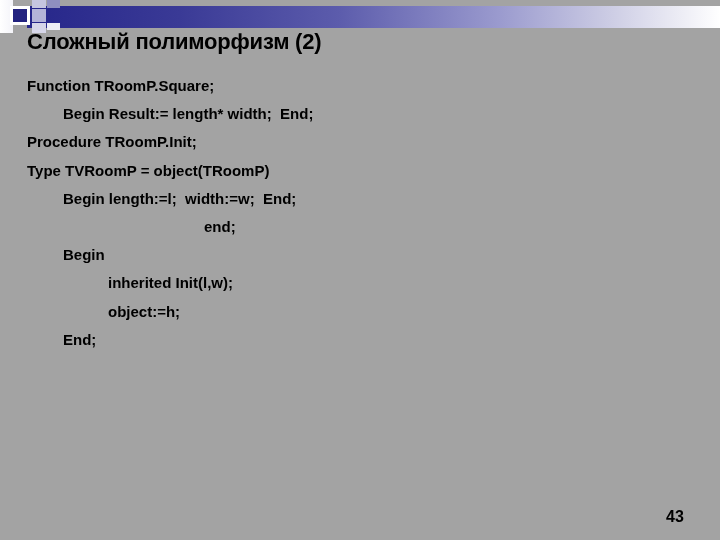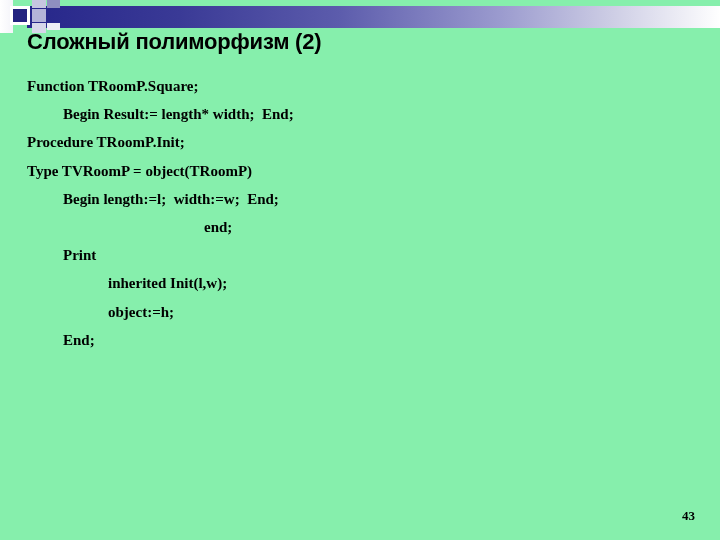--- a/index.html
+++ b/index.html
@@ -13,21 +13,21 @@
     font-family: "Liberation Sans", sans-serif;
     overflow: hidden;
     position: relative;
   }
 
   #slide {
     position: absolute;
     left: 0; top: 0;
     width: 720px;
     height: 540px;
-    background: #86efac;
+    background: #a3a3a3;
   }
 
   
   .header-band {
     position: absolute;
     left: 27px;
     top: 6px;
     width: 693px;
     height: 22px;
     background: linear-gradient(to right,
@@ -109,39 +109,39 @@
   }
 
   
   .code-body {
     position: absolute;
     left: 27px;
     top: 72px;
     width: 680px;
   }
   .code-line {
-    font-family: Liberation Serif, serif;
+    font-family: Liberation Sans, sans-serif;
     font-size: 15px;
     font-weight: bold;
     color: #000000;
     line-height: 28.2px;
     height: 28.2px;
     white-space: pre;
     letter-spacing: 0px;
   }
 
   
   .slide-number {
     position: absolute;
     left: 655px;
     top: 508px;
     width: 40px;
-    text-align: right;
-    font-family: Liberation Serif, serif;
-    font-size: 13px;
+    text-align: center;
+    font-family: Liberation Sans, sans-serif;
+    font-size: 16px;
     font-weight: bold;
     color: #000000;
   }
 </style>
 </head>
 <body>
 
 <div id="slide">
 
   <div class="header-band"></div>
@@ -156,21 +156,21 @@
 
   <div class="slide-title">Сложный полиморфизм (2)</div>
 
   <div class="code-body">
       <div class="code-line" style="padding-left: 0px;">Function TRoomP.Square;</div>
       <div class="code-line" style="padding-left: 36px;">Begin Result:= length* width;  End;</div>
       <div class="code-line" style="padding-left: 0px;">Procedure TRoomP.Init;</div>
       <div class="code-line" style="padding-left: 0px;">Type TVRoomP = object(TRoomP)</div>
       <div class="code-line" style="padding-left: 36px;">Begin length:=l;  width:=w;  End;</div>
       <div class="code-line" style="padding-left: 177px;">end;</div>
-      <div class="code-line" style="padding-left: 36px;">Print</div>
+      <div class="code-line" style="padding-left: 36px;">Begin</div>
       <div class="code-line" style="padding-left: 81px;">inherited Init(l,w);</div>
       <div class="code-line" style="padding-left: 81px;">object:=h;</div>
       <div class="code-line" style="padding-left: 36px;">End;</div>
     </div>
 
   <div class="slide-number">43</div>
 
 </div>
 
 </body></html>

